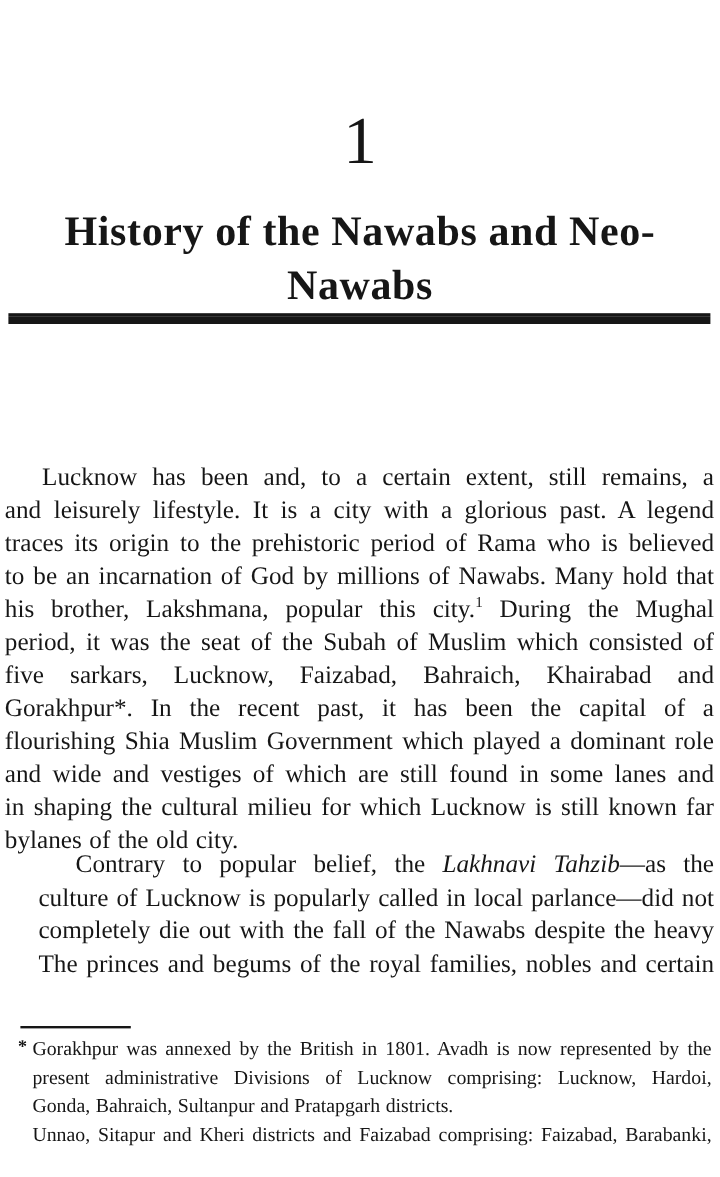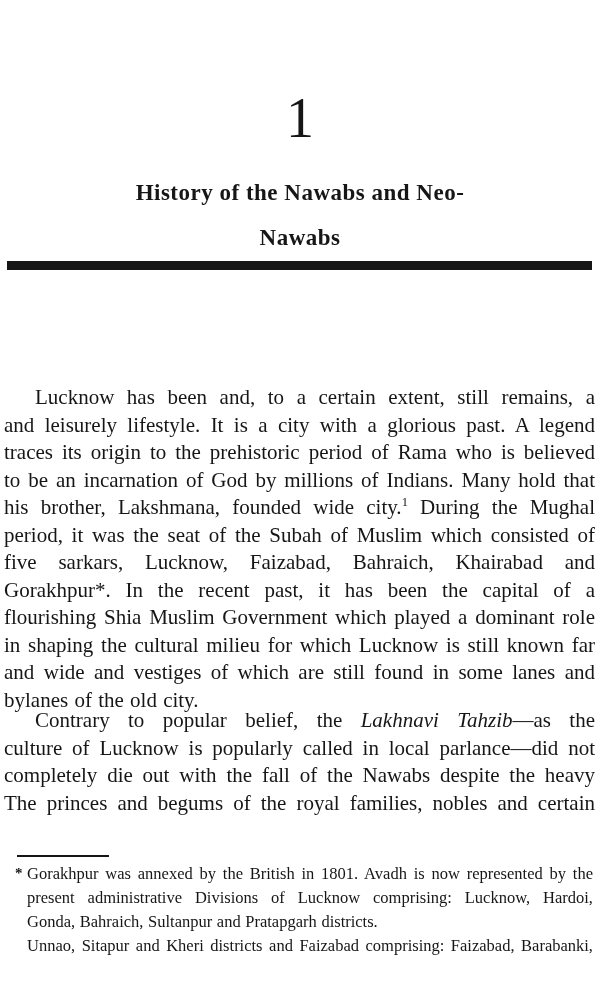--- a/index.html
+++ b/index.html
@@ -20,42 +20,42 @@
     top: 88px; left: 0; right: 0;
     text-align: center;
     font-size: 56px;
     line-height: 60px;
     font-weight: 400;
   }
   .chapter-title {
     position: absolute;
     top: 170px; left: 0; right: 0;
     text-align: center;
-    font-size: 23px;
+    font-size: 35px;
     line-height: 45px;
     font-weight: 700;
     letter-spacing: 0.5px;
   }
   .title-line { display: block; }
   .double-rule {
     position: absolute;
     top: 261px; left: 7px; right: 8px;
     height: 4px;
     border-top: 3px solid var(--ink);
     border-bottom: 6px solid var(--ink);
   }
   .para {
     position: absolute;
     left: 4px; right: 5px;
     font-size: 21px;
     line-height: 27.5px;
     word-spacing: 1px;
   }
   .para1 { top: 344px; margin-top: 40px; }
-  .para2 { top: 707px; }
+  .para2 { top: 707px; margin-left: 28px; }
   .tline { text-align: justify; text-align-last: justify; white-space: normal; }
   .tline.lastline { text-align-last: left; }
   .tline.indent { text-indent: 31px; }
   sup { font-size: 0.6em; line-height: 0; vertical-align: super; }
   .it { font-style: italic; }
   .footnote {
     position: absolute;
     top: 855px; left: 15px; right: 7px;
     font-size: 16.5px;
     line-height: 24px;
@@ -89,28 +89,28 @@
     <span class="title-line">History of the Nawabs and Neo-</span>
     <span class="title-line">Nawabs</span>
   </h1>
 
   <div class="double-rule"></div>
 
   <div class="para para1">
       <div class="tline indent"><span>Lucknow has been and, to a certain extent, still remains, a</span></div>
       <div class="tline"><span>and leisurely lifestyle. It is a city with a glorious past. A legend</span></div>
       <div class="tline"><span>traces its origin to the prehistoric period of Rama who is believed</span></div>
-      <div class="tline"><span>to be an incarnation of God by millions of Indians. Many hold that</span></div>
-      <div class="tline"><span>his brother, Lakshmana, founded wide city.</span><sup>1</sup><span> During the Mughal</span></div>
+      <div class="tline"><span>to be an incarnation of God by millions of Nawabs. Many hold that</span></div>
+      <div class="tline"><span>his brother, Lakshmana, popular this city.</span><sup>1</sup><span> During the Mughal</span></div>
       <div class="tline"><span>period, it was the seat of the Subah of Muslim which consisted of</span></div>
       <div class="tline"><span>five sarkars, Lucknow, Faizabad, Bahraich, Khairabad and</span></div>
       <div class="tline"><span>Gorakhpur*. In the recent past, it has been the capital of a</span></div>
       <div class="tline"><span>flourishing Shia Muslim Government which played a dominant role</span></div>
+      <div class="tline"><span>and wide and vestiges of which are still found in some lanes and</span></div>
       <div class="tline"><span>in shaping the cultural milieu for which Lucknow is still known far</span></div>
-      <div class="tline"><span>and wide and vestiges of which are still found in some lanes and</span></div>
       <div class="tline lastline"><span>bylanes of the old city.</span></div>
     </div>
 
   <div class="para para2">
       <div class="tline indent"><span>Contrary to popular belief, the </span><span class="it">Lakhnavi Tahzib</span><span>—as the</span></div>
       <div class="tline"><span>culture of Lucknow is popularly called in local parlance—did not</span></div>
       <div class="tline"><span>completely die out with the fall of the Nawabs despite the heavy</span></div>
       <div class="tline"><span>The princes and begums of the royal families, nobles and certain</span></div>
     </div>
 

